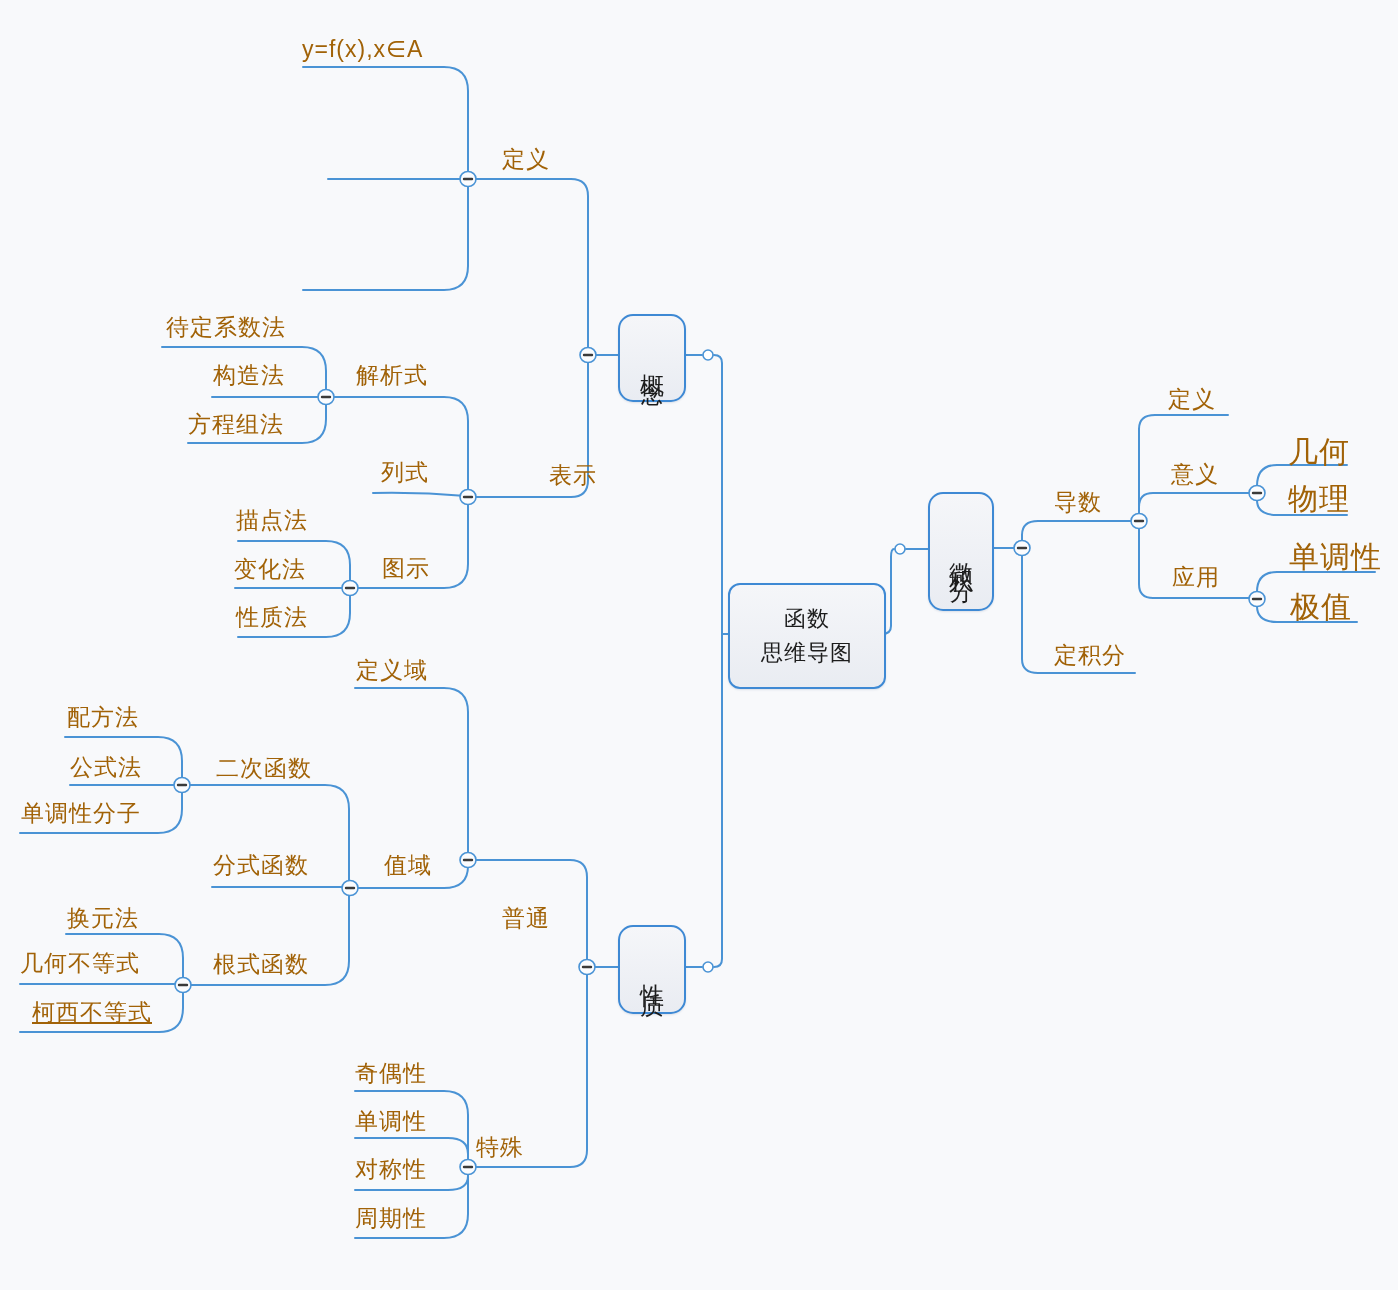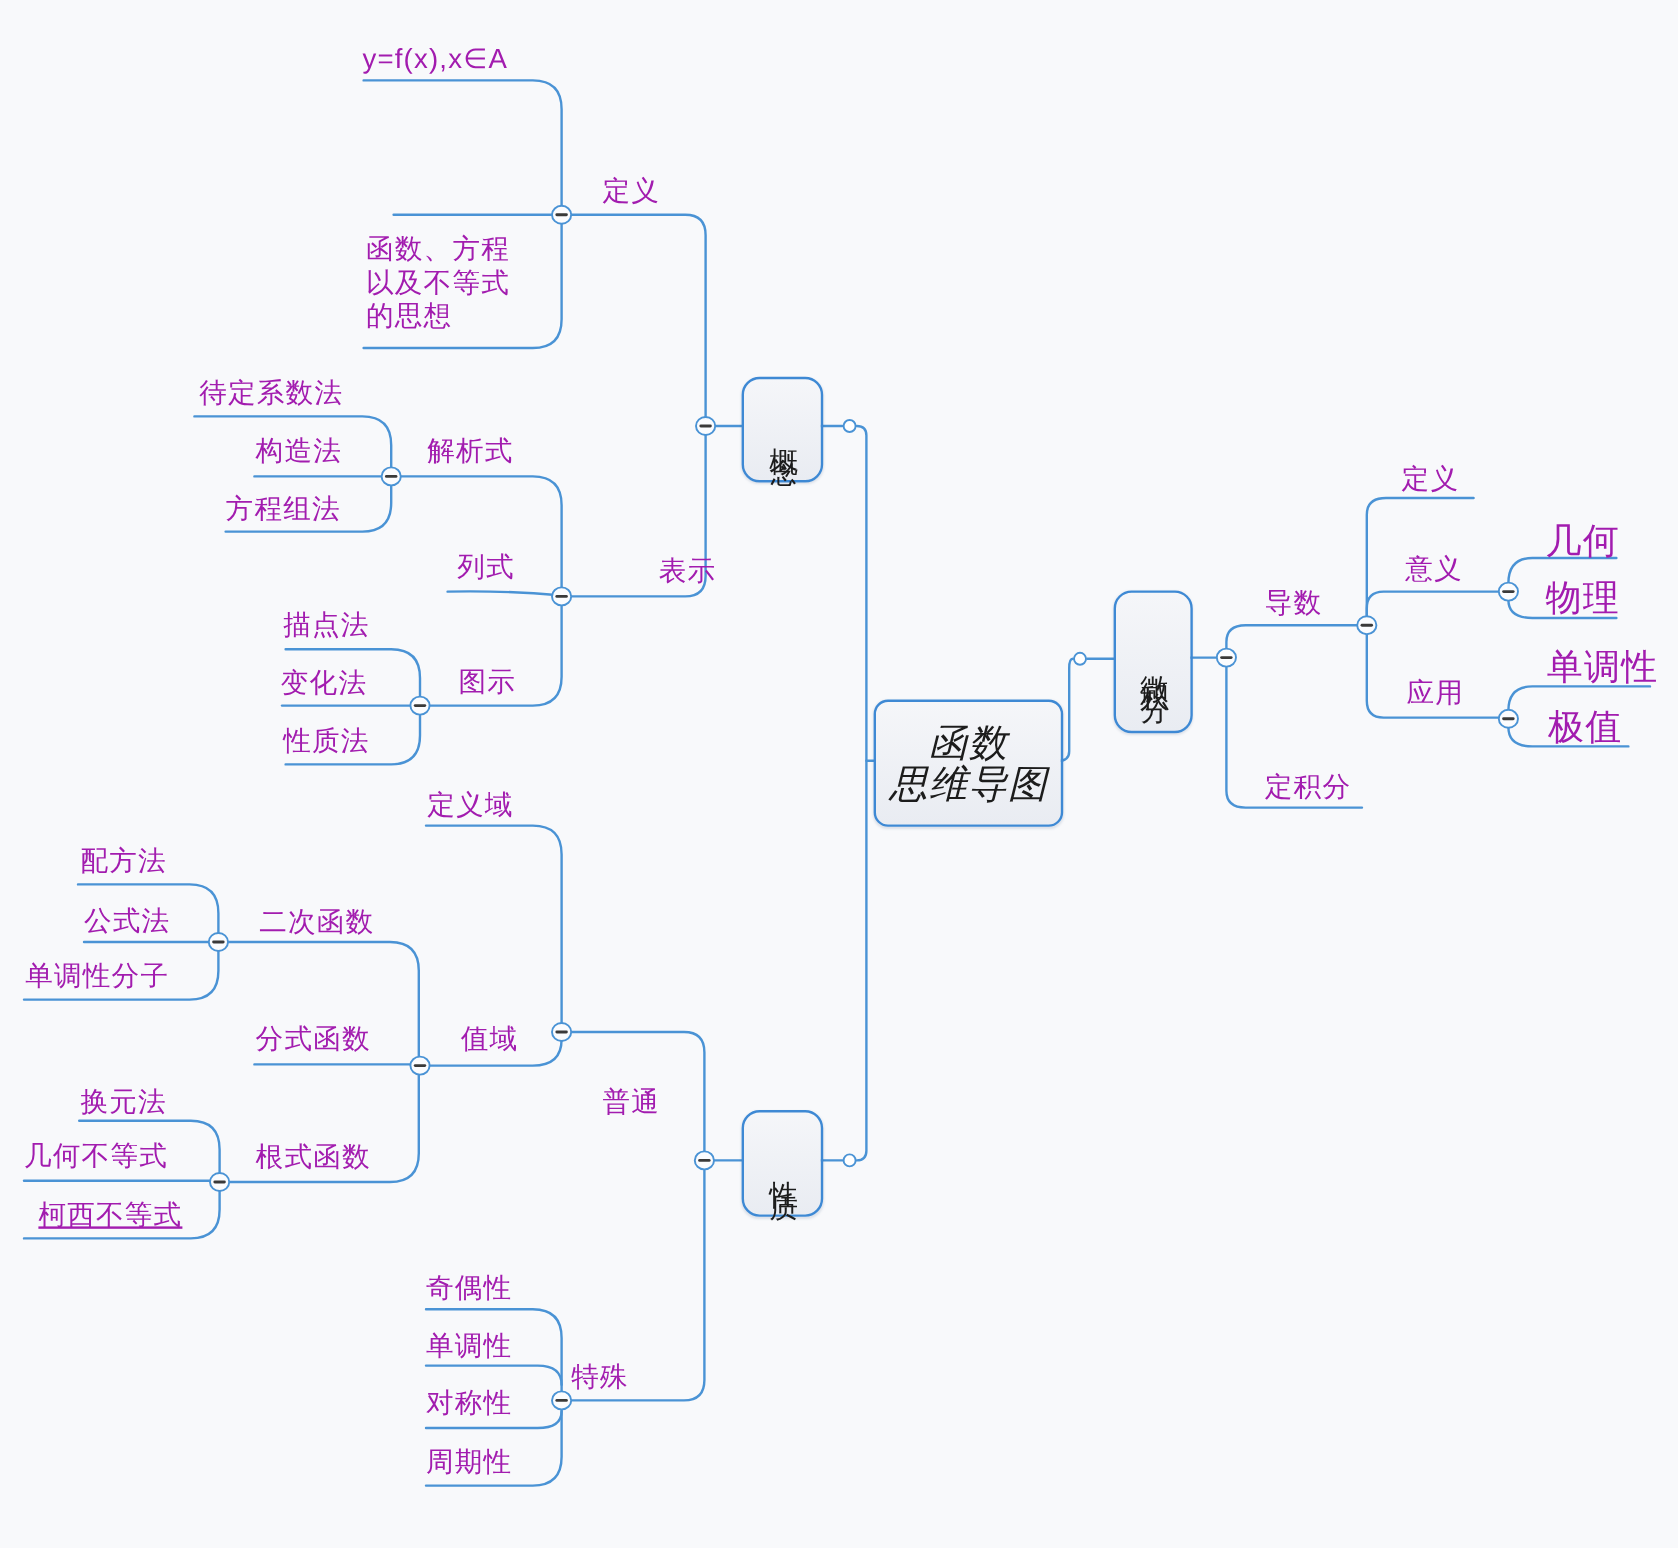--- a/index.html
+++ b/index.html
@@ -22,21 +22,21 @@
     fill:#fbfcfe;stroke:#4a93d5;stroke-width:1.6;
   }
   svg.wires line.minus{stroke:#3a3a3a;stroke-width:2.4;stroke-linecap:round;}
   svg.wires circle.joint{fill:#ffffff;stroke:#4a93d5;stroke-width:1.6;}
 
   .lbl{
     position:absolute;
     font-size:23px;
     line-height:1.22;
     letter-spacing:1px;
-    color:#a21caf;
+    color:#a16207;
     white-space:pre-line;
   }
   .lbl.sm{font-size:30px;}
 
   .node{
     position:absolute;
     border:2px solid #3e89d4;
     border-radius:15px;
     background:linear-gradient(180deg,#f5f6f9 0%,#e9ecf2 100%);
     box-shadow:0 1px 2px rgba(60,90,130,.15);
@@ -44,26 +44,25 @@
     color:#1c1c1c;
   }
   .node .vtxt{
     writing-mode:vertical-rl;
     text-orientation:upright;
     font-size:24px;
     letter-spacing:9px;
     padding-top:9px;
   }
   .node.root{
-    font-size:32px;
+    font-size:22px;
     line-height:34px;
     text-align:center;
     white-space:pre-line;
     letter-spacing:1px;
-    font-style:italic;
   }
 </style>
 </head>
 <body>
 
 <div id="canvas">
 
   <svg class="wires" width="1398" height="1290" viewBox="0 0 1398 1290">
 
     <g>
@@ -208,23 +207,20 @@
     <span class="vtxt">概念</span>
   </div>
   <div class="node" style="left:618px;top:925px;width:64px;height:85px;">
     <span class="vtxt">性质</span>
   </div>
   <div class="node" style="left:928px;top:492px;width:62px;height:115px;">
     <span class="vtxt">微积分</span>
   </div>
 
   <div class="lbl" style="left:302px;top:35px;">y=f(x),x∈A</div>
-  <div class="lbl" style="left:305px;top:193px;line-height:28px;">函数、方程
-以及不等式
-的思想</div>
   <div class="lbl" style="left:502px;top:145px;">定义</div>
 
   <div class="lbl" style="left:501px;top:461px;margin-left:48px;">表示</div>
   <div class="lbl" style="left:356px;top:361px;">解析式</div>
   <div class="lbl" style="left:166px;top:313px;">待定系数法</div>
   <div class="lbl" style="left:213px;top:361px;">构造法</div>
   <div class="lbl" style="left:188px;top:410px;">方程组法</div>
   <div class="lbl" style="left:381px;top:458px;">列式</div>
   <div class="lbl" style="left:382px;top:554px;">图示</div>
   <div class="lbl" style="left:236px;top:506px;">描点法</div>

